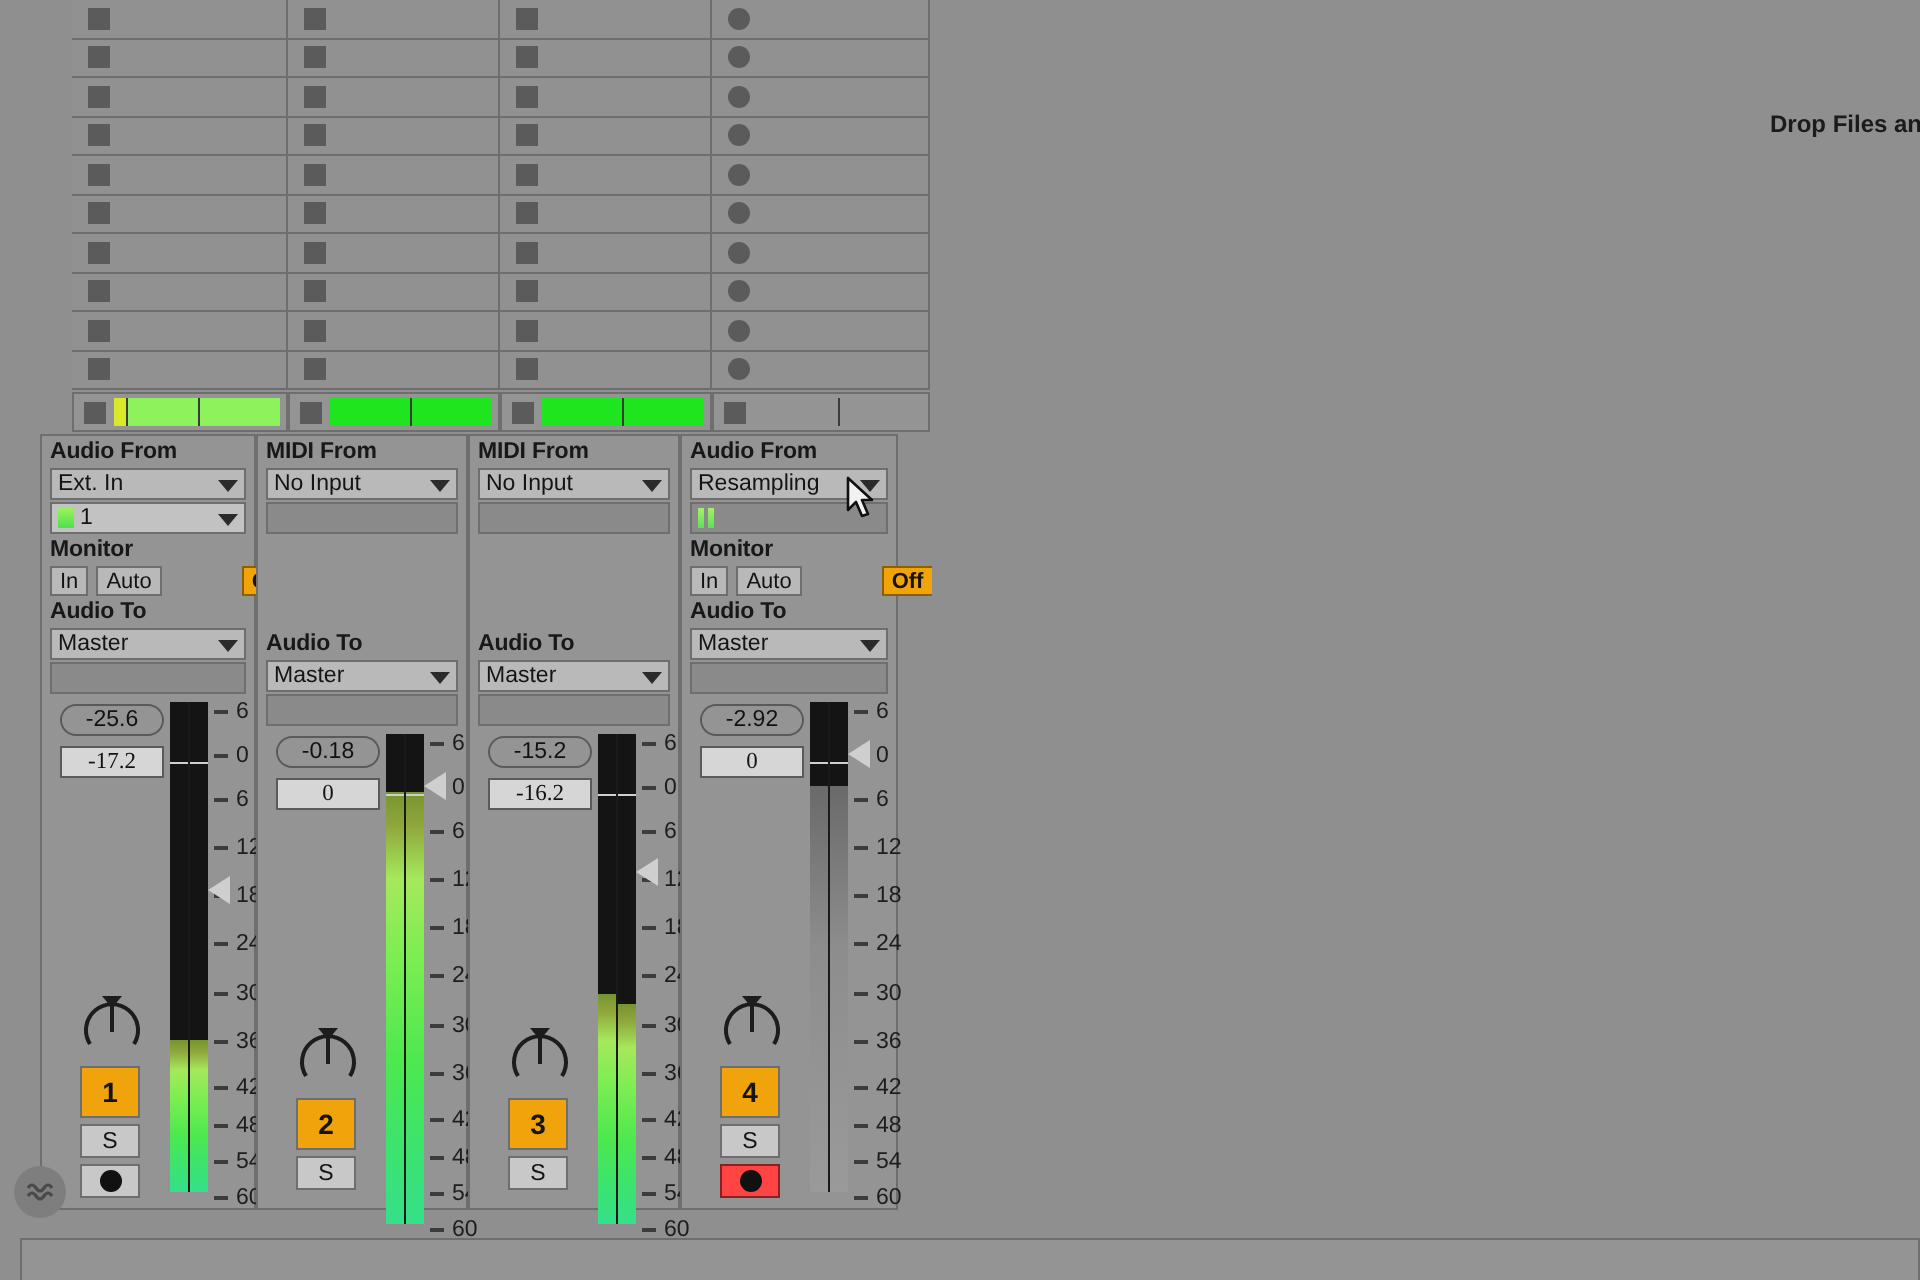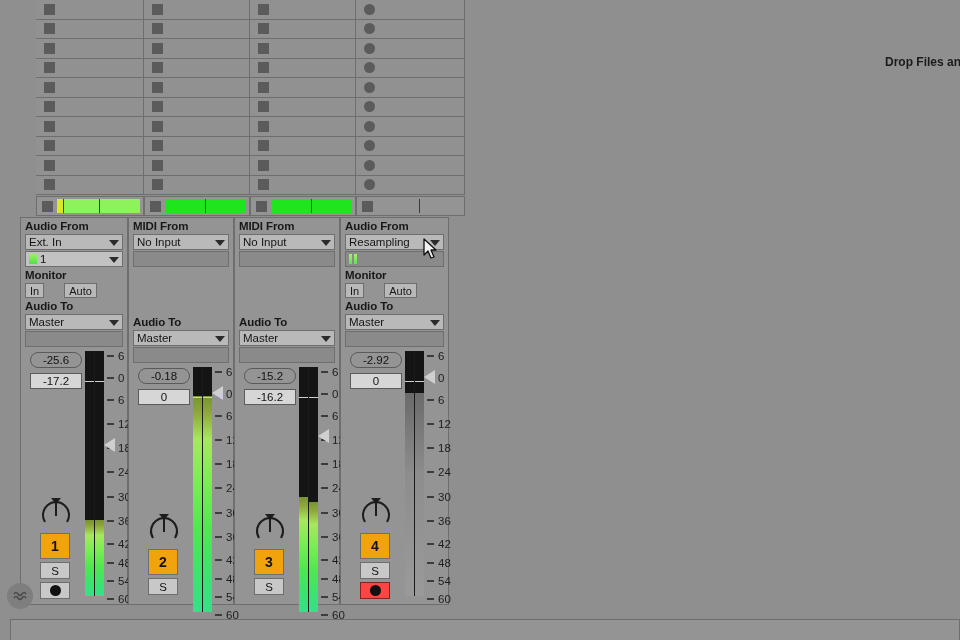--- a/index.html
+++ b/index.html
@@ -109,21 +109,21 @@
     background: linear-gradient(to top, #4fe04f, #9cf25c);
     flex: 0 0 auto;
   }
   .mini-meter.dual {
     width: 8px;
     background:
       linear-gradient(to top, #5ee05e, #a8f060) left / 3px 100% no-repeat,
       linear-gradient(to top, #5ee05e, #a8f060) right / 3px 100% no-repeat,
       #8a8a8a;
   }
-  .monitor-row { display: flex; gap: 20px; margin-bottom: 1px; }
+  .monitor-row { display: flex; gap: 4px; margin-bottom: 1px; }
   .mon-btn {
     height: 15px; background: #b9b9b9; border: 1px solid #6e6e6e;
     font-size: 11px; color: #141414;
     display: flex; align-items: center; justify-content: center;
     padding: 0 4px;
   }
   .mon-btn.active { background: #f0a30a; border-color: #8a6000; font-weight: 700; margin-left: 36px; }
   .io-spacer-tall { height: 47px; }
 
   
@@ -136,21 +136,21 @@
     background: #949494; border: 1px solid #5a5a5a;
     border-radius: 8px;
     font-size: 11.5px; color: #121212;
     display: flex; align-items: center; justify-content: center;
   }
   .val-box {
     position: absolute; left: 9px; top: 25px;
     width: 52px; height: 16px;
     background: #d6d6d6; border: 1px solid #5a5a5a;
     font-size: 11.5px; color: #121212;
-    display: flex; align-items: center; justify-content: center;
+    display: flex; align-items: center; justify-content: center; font-family: Liberation Serif, serif;
   }
   .meter-wrap {
     position: absolute; left: 64px; top: 3px;
     width: 19px; height: 245px;
     background: #1a1a1a;
     display: flex; gap: 1px;
   }
   .meter-chan {
     width: 9px; height: 100%;
     position: relative; background: #141414; overflow: hidden;

